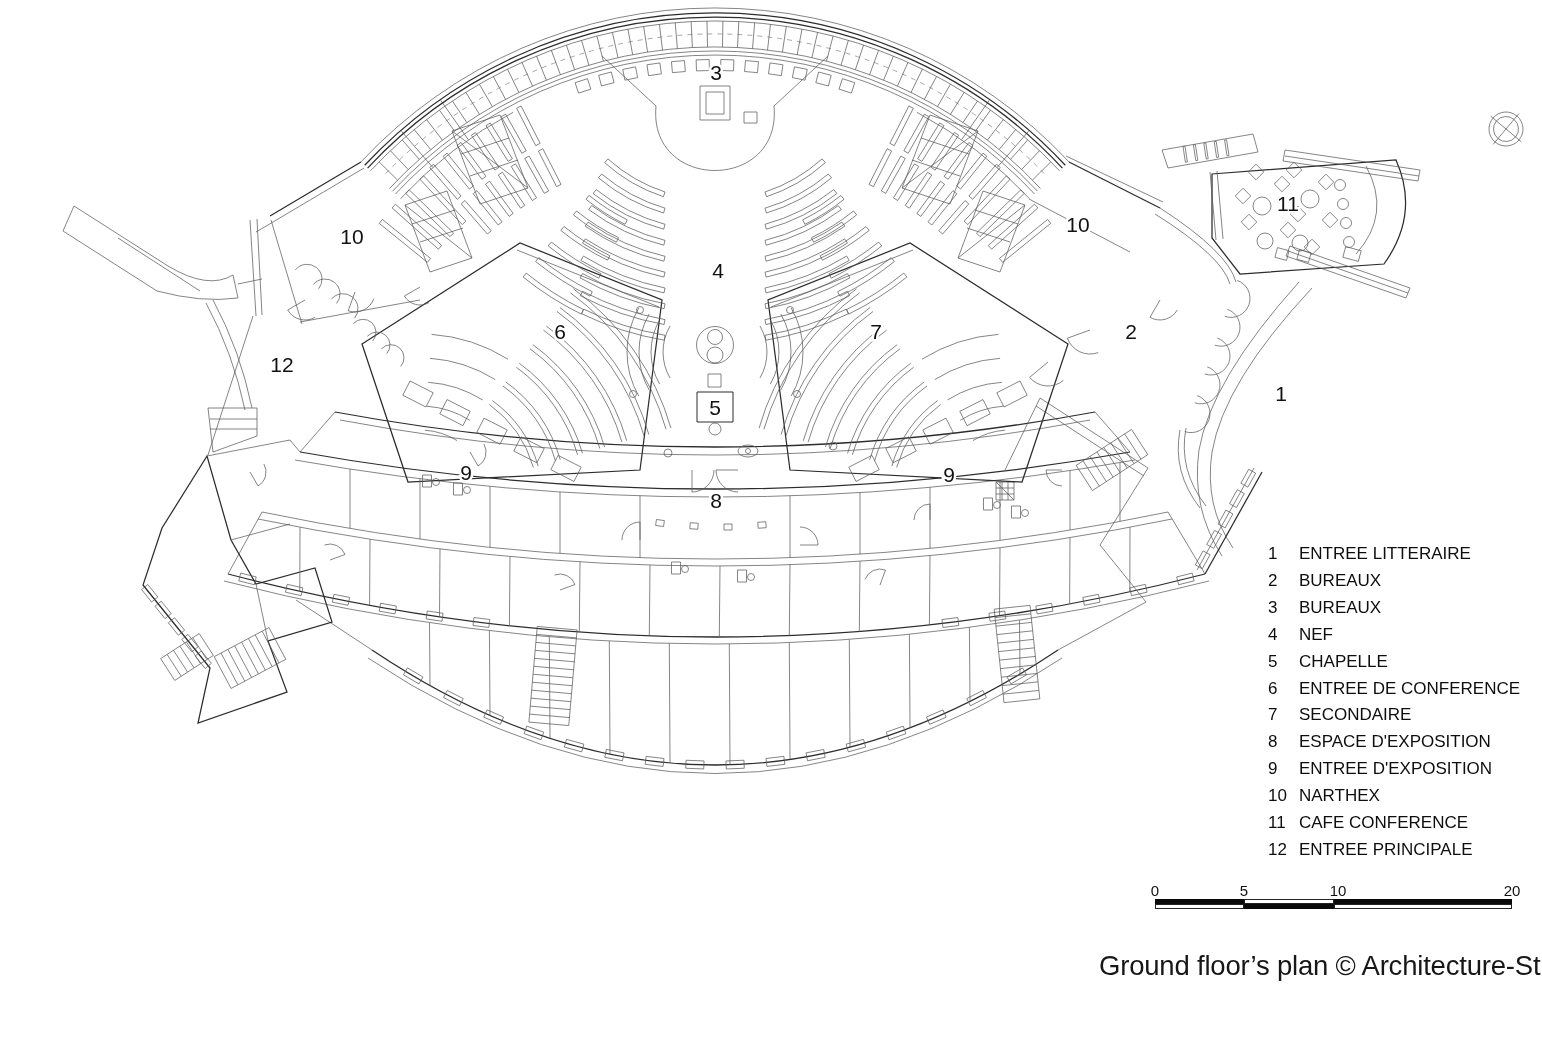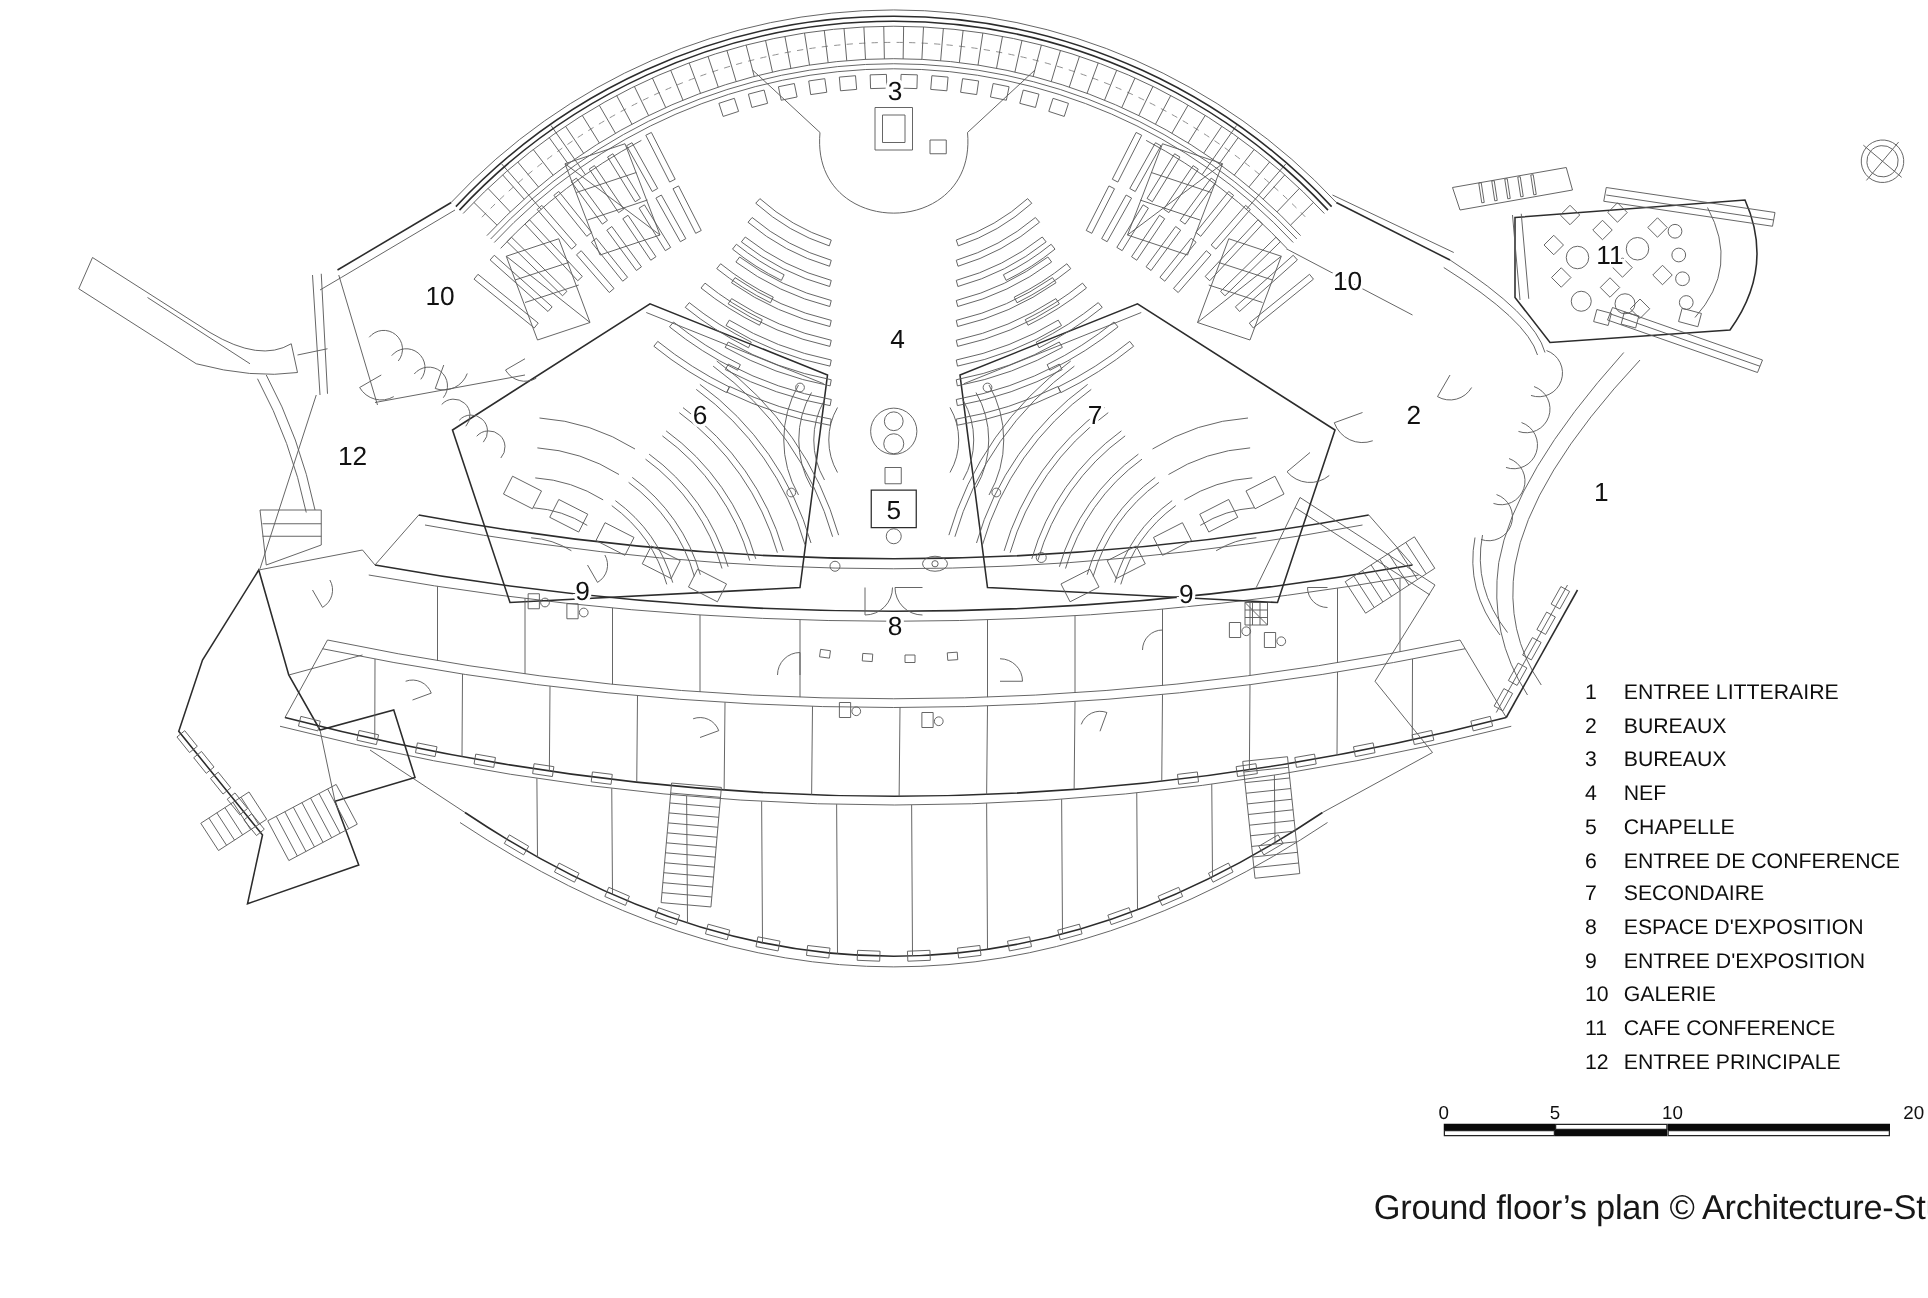--- a/index.html
+++ b/index.html
@@ -723,37 +723,37 @@
   <div class="legend-row">
         <span class="legend-num">8</span>
         <span>ESPACE D'EXPOSITION</span>
       </div>
   <div class="legend-row">
         <span class="legend-num">9</span>
         <span>ENTREE D'EXPOSITION</span>
       </div>
   <div class="legend-row">
         <span class="legend-num">10</span>
-        <span>GALERIE</span>
+        <span>NARTHEX</span>
       </div>
   <div class="legend-row">
         <span class="legend-num">11</span>
         <span>CAFE CONFERENCE</span>
       </div>
   <div class="legend-row">
         <span class="legend-num">12</span>
         <span>ENTREE PRINCIPALE</span>
       </div>
 </div>
 
 <div class="scalebar">
   <span class="tick" style="left:0px">0</span>
   <span class="tick" style="left:89px">5</span>
   <span class="tick" style="left:183px">10</span>
-  <span class="tick" style="left:376px">20</span>
+  <span class="tick" style="left:357px">20</span>
   <div class="sb-rows">
     <div class="sb-row">
       <div class="sb-b" style="width:89px"></div>
           <div class="sb-w" style="width:90px"></div>
           <div class="sb-b" style="width:178px"></div>
     </div>
     <div class="sb-row">
       <div class="sb-w" style="width:89px"></div>
           <div class="sb-b" style="width:90px"></div>
           <div class="sb-w" style="width:178px"></div>

